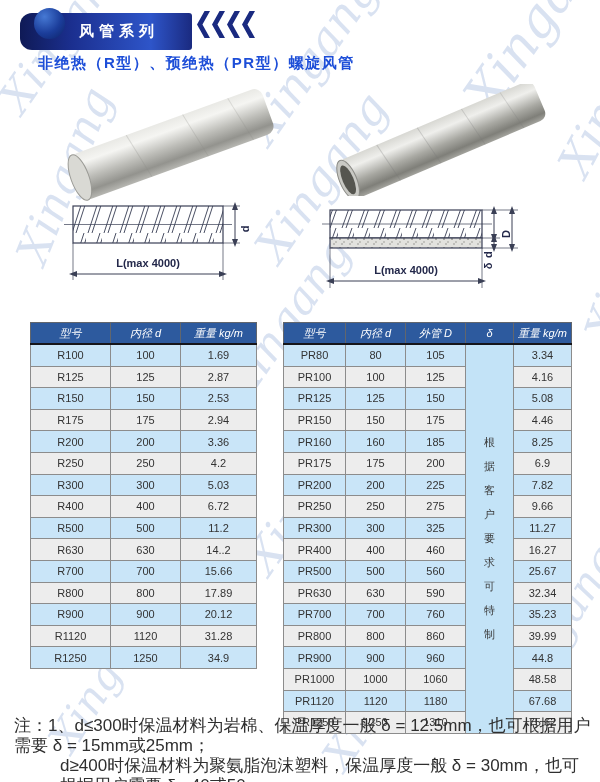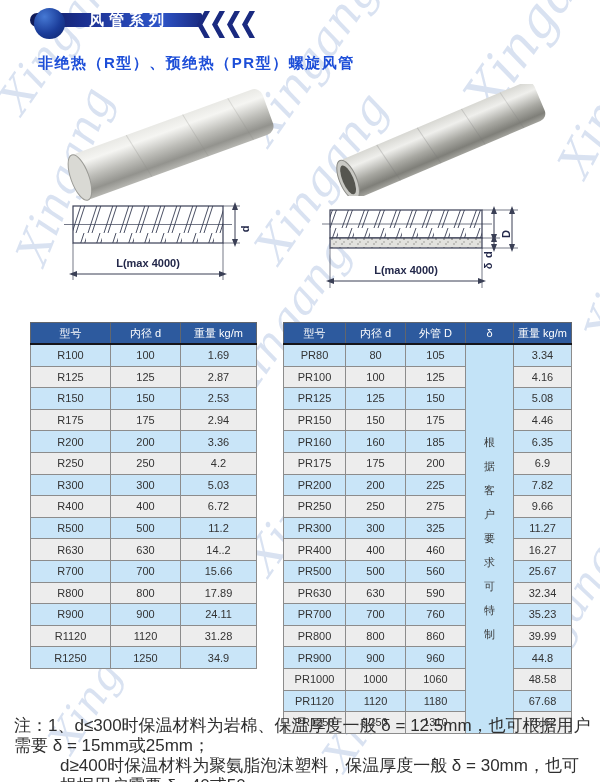--- a/index.html
+++ b/index.html
@@ -15,21 +15,21 @@
   .w4{left:225px;top:150px;font-size:46px;transform:rotate(-55deg);}
   .w5{left:520px;top:60px;font-size:46px;transform:rotate(-62deg);}
   .w6{left:535px;top:225px;font-size:44px;transform:rotate(-72deg);}
   .w7{left:195px;top:292px;font-size:44px;transform:rotate(-55deg);}
   .w8{left:545px;top:420px;font-size:44px;transform:rotate(-80deg);}
   .w9{left:215px;top:462px;font-size:46px;transform:rotate(-55deg);}
   .w10{left:18px;top:648px;font-size:42px;transform:rotate(-58deg);}
   .w11{left:295px;top:668px;font-size:42px;transform:rotate(-55deg);}
   .w12{left:472px;top:600px;font-size:42px;transform:rotate(-58deg);}
   
-  .banner{position:absolute;left:30px;top:13px;width:172px;height:14px;z-index:2;
+  .banner{position:absolute;left:20px;top:13px;width:172px;height:37px;z-index:2;
           border-radius:12px 3px 3px 12px;
           background:linear-gradient(90deg,#0f1a56 0%,#1b2f8f 30%,#2e55c9 76%,#1a2a80 100%);
           display:flex;align-items:center;justify-content:center;}
   .sphere{position:absolute;left:34px;top:8px;width:31px;height:31px;border-radius:50%;z-index:3;
           background:radial-gradient(circle at 34% 28%,#4679d4 0%,#1b3d9a 55%,#0d2368 100%);}
   .banner-label{color:#ffffff;font-size:15px;font-weight:bold;letter-spacing:5px;
                 padding-left:26px;z-index:3;}
   .chevrons{position:absolute;left:197px;top:11px;display:flex;gap:2px;z-index:3;}
   .chevrons i{display:block;width:13px;height:27px;background:#1a2a80;
               clip-path:polygon(58% 0,100% 0,42% 50%,100% 100%,58% 100%,0 50%);}
@@ -44,21 +44,21 @@
   #diagram-right{left:322px;top:200px;}
   .dg text{font-family:"Liberation Sans",sans-serif;font-size:11px;font-weight:bold;fill:#23284a;}
   .dg .dim{stroke:#3a3f55;stroke-width:1;fill:none;}
   .dg .thin{stroke:#3a3f55;stroke-width:.7;fill:none;}
   
   .spec-table{position:absolute;border-collapse:collapse;table-layout:fixed;
               font-size:11px;color:#333;z-index:1;}
   #left-table{left:30px;top:322px;width:226px;}
   #right-table{left:283px;top:322px;width:288px;}
   .spec-table th{background:#2d5a9e;color:#fff;font-weight:normal;font-size:11px;height:20px;
-                 border:1px solid #62666d;border-bottom:2px solid #15151a;padding:0;}
+                 border:1px solid #62666d;border-bottom:2px solid #15151a;padding:0;font-style:italic;}
   .spec-table td{height:20.6px;border:1px solid #8c8c8c;text-align:center;padding:0;}
   .spec-table tbody tr:nth-child(odd) td{background:#c9e5f8;}
   .spec-table tbody tr:nth-child(even) td{background:#ededed;}
   .spec-table td.delta-cell{background:#c3e3f7 !important;vertical-align:middle;}
   .delta-inner{display:flex;flex-direction:column;align-items:center;justify-content:center;
                gap:9px;font-size:11px;color:#3a3a3a;}
   
   .notes{position:absolute;left:14px;top:716px;width:580px;font-size:17px;
          color:#2f2f2f;line-height:20px;z-index:1;}
   .notes .n2{padding-left:46px;}
@@ -262,21 +262,21 @@
           <td>15.66</td>
         </tr>
         <tr>
           <td>R800</td>
           <td>800</td>
           <td>17.89</td>
         </tr>
         <tr>
           <td>R900</td>
           <td>900</td>
-          <td>24.11</td>
+          <td>20.12</td>
         </tr>
         <tr>
           <td>R1120</td>
           <td>1120</td>
           <td>31.28</td>
         </tr>
         <tr>
           <td>R1250</td>
           <td>1250</td>
           <td>34.9</td>
@@ -336,21 +336,21 @@
         <tr>
           <td>PR150</td>
           <td>150</td>
           <td>175</td>
           <td>4.46</td>
         </tr>
         <tr>
           <td>PR160</td>
           <td>160</td>
           <td>185</td>
-          <td>6.35</td>
+          <td>8.25</td>
         </tr>
         <tr>
           <td>PR175</td>
           <td>175</td>
           <td>200</td>
           <td>6.9</td>
         </tr>
         <tr>
           <td>PR200</td>
           <td>200</td>

